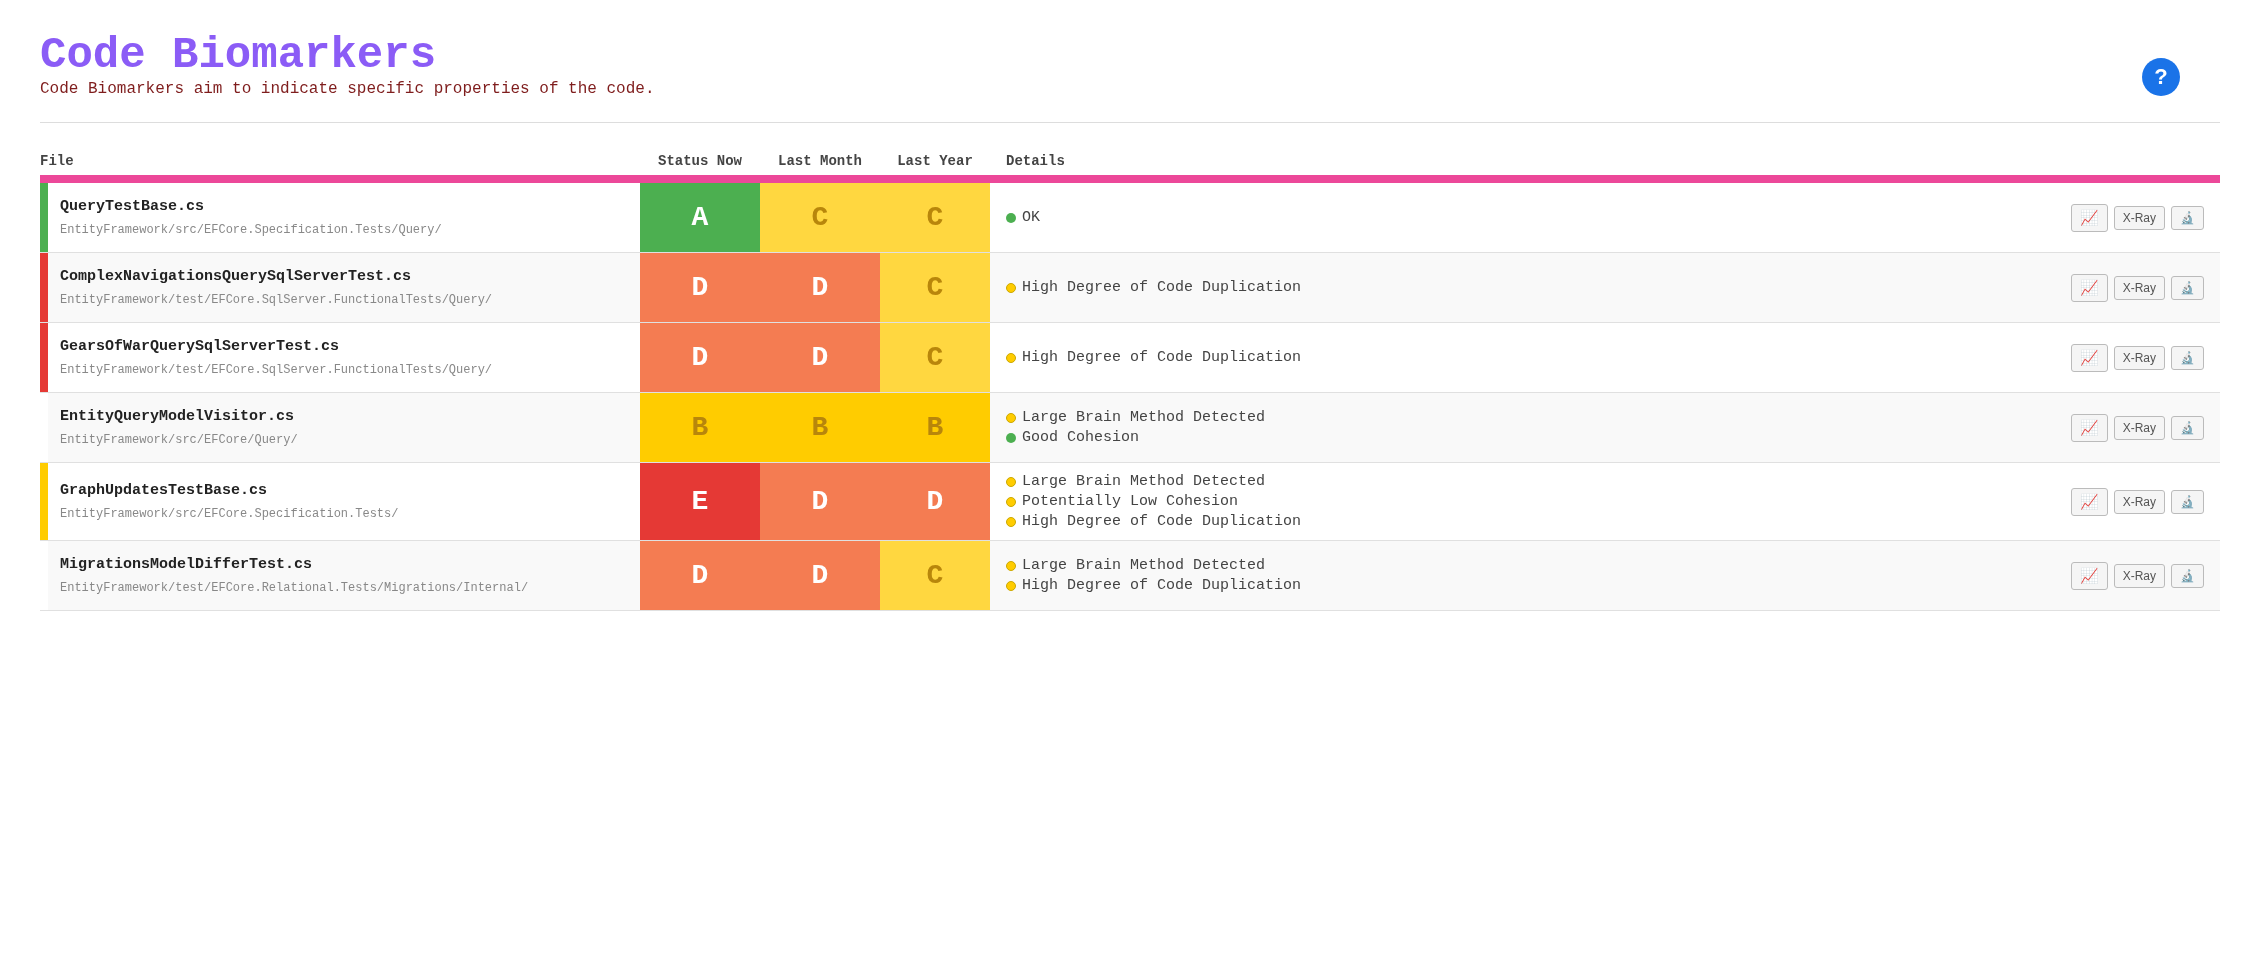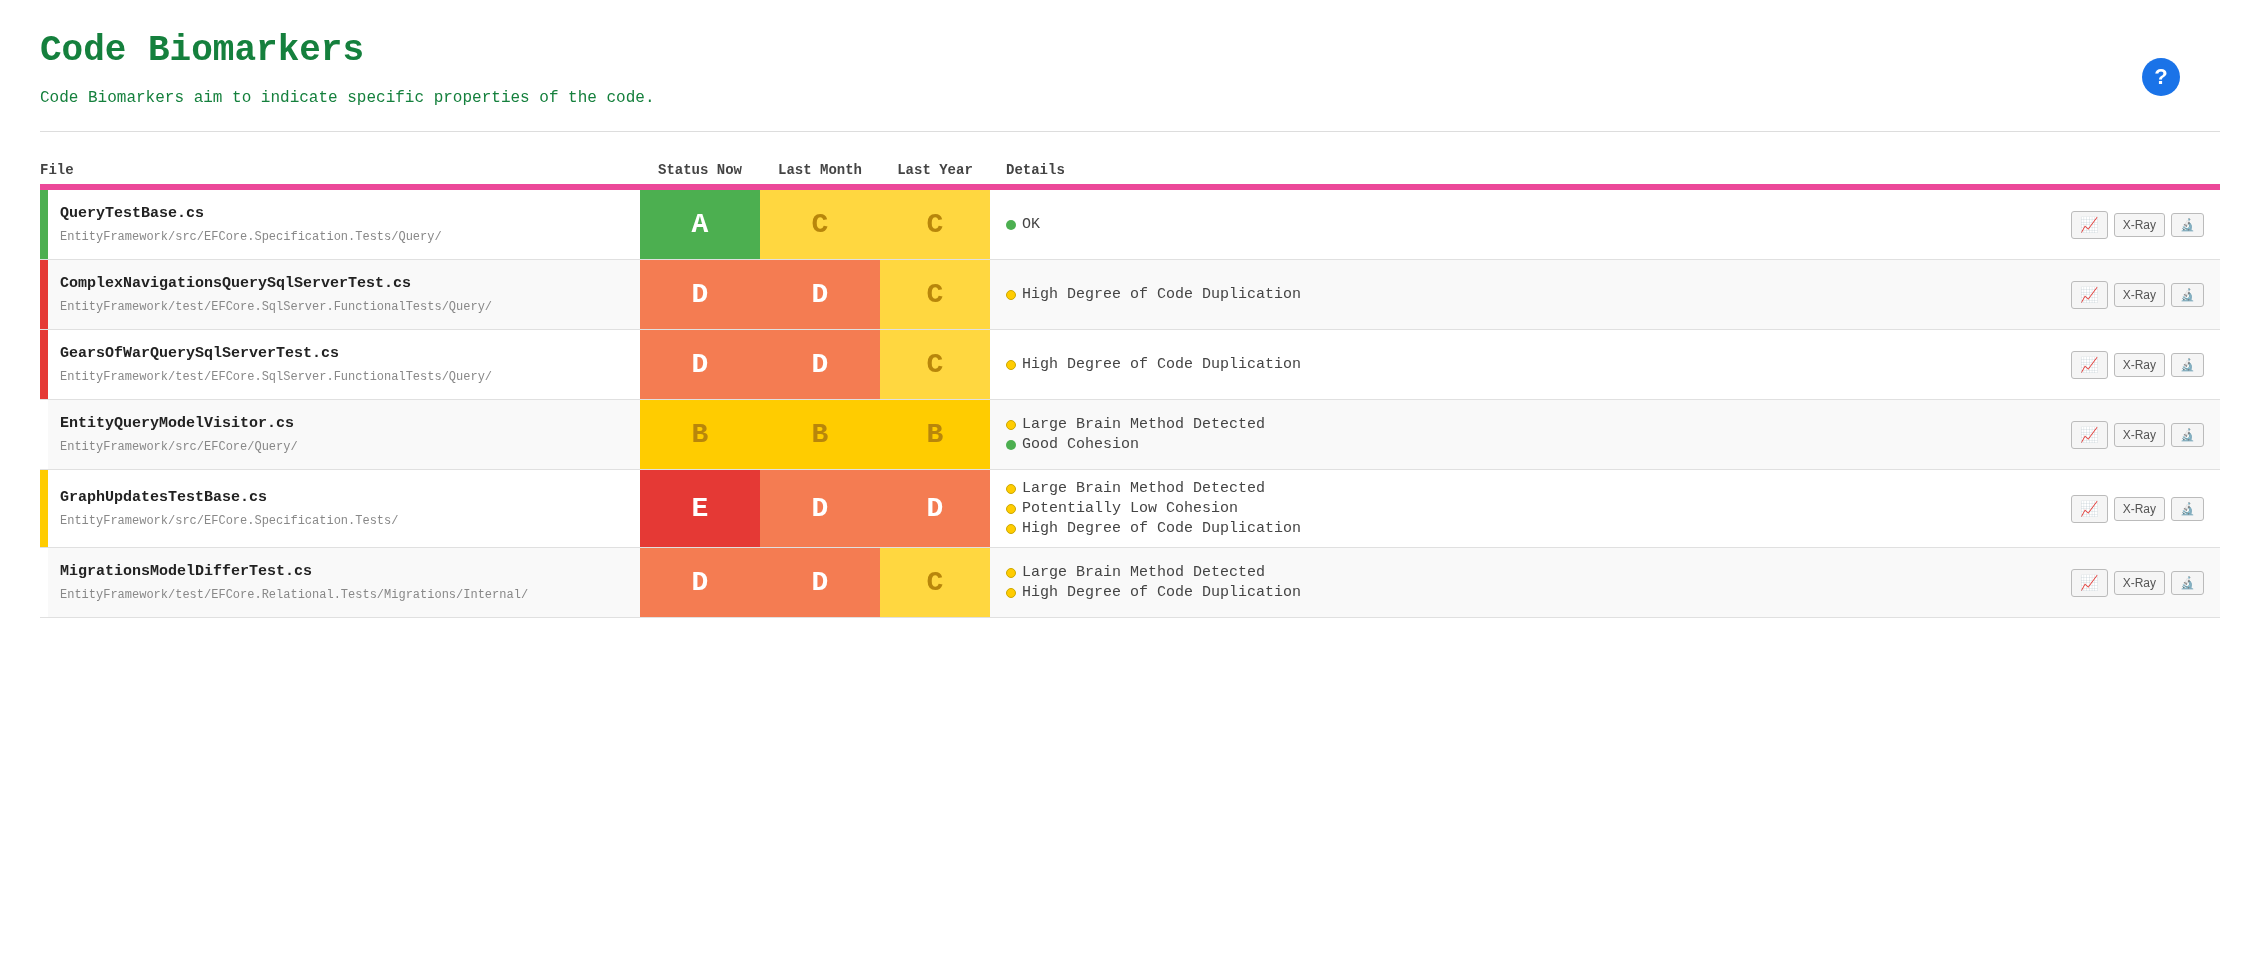--- a/index.html
+++ b/index.html
@@ -3,28 +3,28 @@
   <meta charset="utf-8">
   <style>
     * { box-sizing: border-box; margin: 0; padding: 0; }
     body {
       font-family: 'Courier New', Courier, monospace;
       background: #fff;
       color: #333;
       padding: 30px 40px;
     }
     .page-title {
-      font-size: 36px;
-      font-weight: bold;
-      color: #15803d;
-      margin-bottom: 18px;
+      font-size: 44px;
+      font-weight: bold;
+      color: #8b5cf6;
+      margin-bottom: 0;
     }
     .page-subtitle {
       font-size: 16px;
-      color: #15803d;
+      color: #7f1d1d;
       margin-bottom: 24px;
     }
     .help-btn {
       position: absolute;
       top: 28px;
       right: 40px;
       width: 38px;
       height: 38px;
       border-radius: 50%;
       background: #1a73e8;
@@ -45,21 +45,21 @@
     .table-container {
       width: 100%;
     }
     .table-header {
       display: grid;
       grid-template-columns: 600px 120px 120px 110px 1fr;
       padding: 6px 0;
       font-weight: bold;
       font-size: 14px;
       color: #444;
-      border-bottom: 6px solid #ec4899;
+      border-bottom: 8px solid #ec4899;
       margin-bottom: 0;
     }
     .col-file { }
     .col-status { text-align: center; }
     .col-lastmonth { text-align: center; }
     .col-lastyear { text-align: center; }
     .col-details { padding-left: 16px; }
 
     .table-row {
       display: grid;

